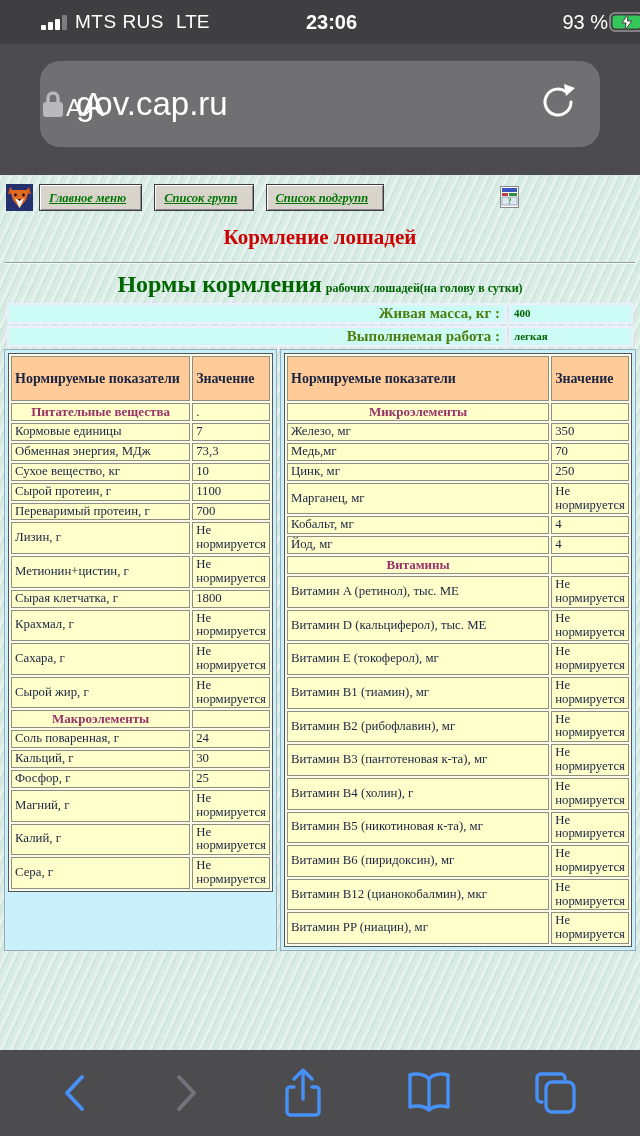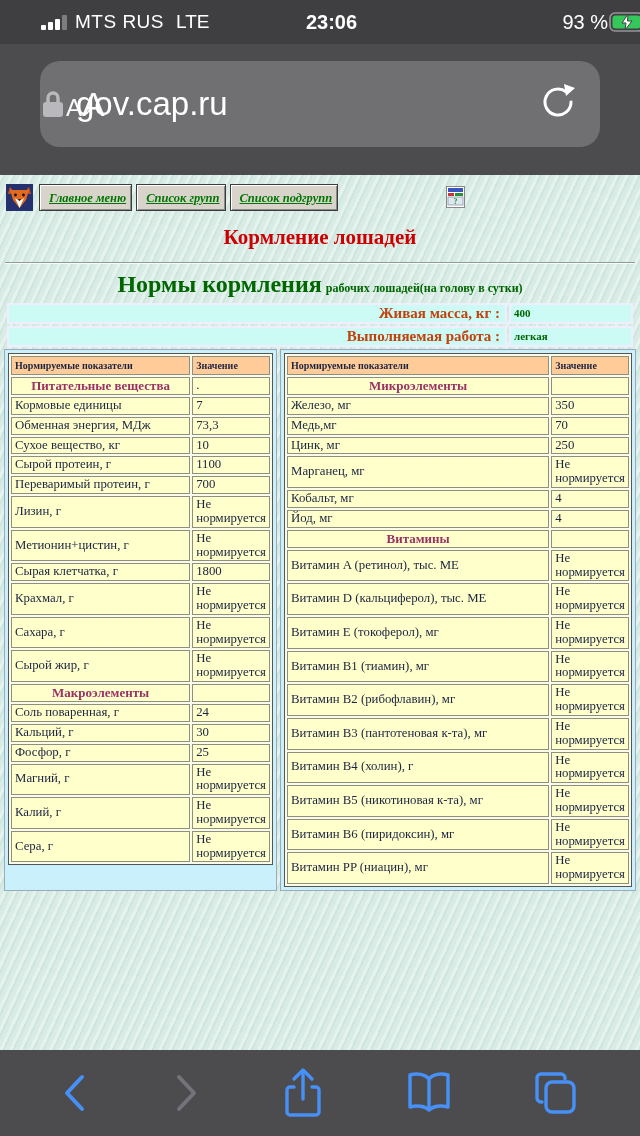--- a/index.html
+++ b/index.html
@@ -34,45 +34,45 @@
 
   
   .page{position:absolute;top:175px;left:0;width:640px;height:875px;overflow:hidden;
         background:
           repeating-linear-gradient(115deg, rgba(255,255,255,.35) 0 3px, rgba(180,215,205,.25) 3px 5px, rgba(255,255,255,0) 5px 9px),
           #d8ebe4;
         font-family:"Liberation Serif",serif;}
   .navrow{display:flex;align-items:center;margin:8px 6px 0 6px;height:28px;}
   .navbtn{background:#d8d4cc;border:1px solid #3c3c3c;
           box-shadow:inset 1px 1px 0 #ffffff, inset -1px -1px 0 #8a8a8a;
-          padding:3px 5px 4px 9px;margin-right:4px;cursor:pointer;}
+          padding:3px 15px 4px 9px;margin-right:12px;cursor:pointer;}
   .navbtn span{color:#007600;font-weight:bold;font-style:italic;text-decoration:underline;font-size:12.5px;}
   .brokenimg{margin-left:104px;}
 
   .pagetitle{text-align:center;color:#cc0000;font-weight:bold;font-size:21px;margin-top:14px;}
   .rule{height:0;border-top:1px solid #8d9c96;border-bottom:1px solid #f7fcfa;margin:12px 5px 0 5px;}
   .subtitle{text-align:center;margin-top:7px;color:#006600;}
   .subtitle .big{font-size:24px;font-weight:bold;}
   .subtitle .small{font-size:12px;font-weight:bold;}
 
   .info{margin:5px 7px 0 7px;}
   .inforow{display:flex;gap:2px;margin-bottom:2px;}
   .infolabel{flex:1;background:#ccfbf6;border:2px solid #eef;box-sizing:border-box;
-             text-align:right;font-weight:bold;color:#c2410c;font-size:15px;padding:0 5px;line-height:17px;}
+             text-align:right;font-weight:bold;color:#4d7c0f;font-size:15px;padding:0 5px;line-height:17px;}
   .infovalue{width:124px;background:#ccfbf6;border:2px solid #eef;box-sizing:border-box;
              color:#006600;font-weight:bold;font-size:11px;padding:1px 3px;line-height:15px;}
 
   .columns{display:flex;align-items:stretch;gap:3px;margin:2px 4px 0 4px;}
   .colL{width:273px;} .colR{flex:1;}
   .colwrap{background:#c9f0fb;border:1px solid #9ab;box-sizing:border-box;padding:3px;}
 
   table.data{border-collapse:separate;border-spacing:2px;width:100%;
              background:#fbfbea;border:1px solid #555;}
   table.data th{background:#ffcc99;color:#1b2440;text-align:left;font-weight:bold;
-                font-size:10px;padding:3px 3px;border:1px solid #8f8f7f;line-height:1.1;}
+                font-size:14px;padding:14px 3px;border:1px solid #8f8f7f;line-height:1.1;}
   table.data td{background:#ffffcc;color:#1b2440;font-size:12.8px;padding:1px 3px;
                 border:1px solid #8f8f7f;line-height:1.08;}
   table.data td.sec{color:#993366;font-weight:bold;text-align:center;font-size:13px;}
   table.data .colval{width:64px;}
 </style>
 </head>
 <body>
 
 <div class="statusbar">
   <div class="sb-left">
@@ -328,20 +328,24 @@
             </tr>
             <tr>
               <td class="">Витамин B5 (никотиновая к-та), мг</td>
               <td class="colval">Не нормируется</td>
             </tr>
             <tr>
               <td class="">Витамин B6 (пиридоксин), мг</td>
               <td class="colval">Не нормируется</td>
             </tr>
             <tr>
+              <td class="">Витамин B12 (цианокобалмин), мкг</td>
+              <td class="colval">Не нормируется</td>
+            </tr>
+            <tr>
               <td class="">Витамин PP (ниацин), мг</td>
               <td class="colval">Не нормируется</td>
             </tr>
           </tbody>
         </table>
     </div>
   </div>
 </div>
 
 <div class="toolbar">

